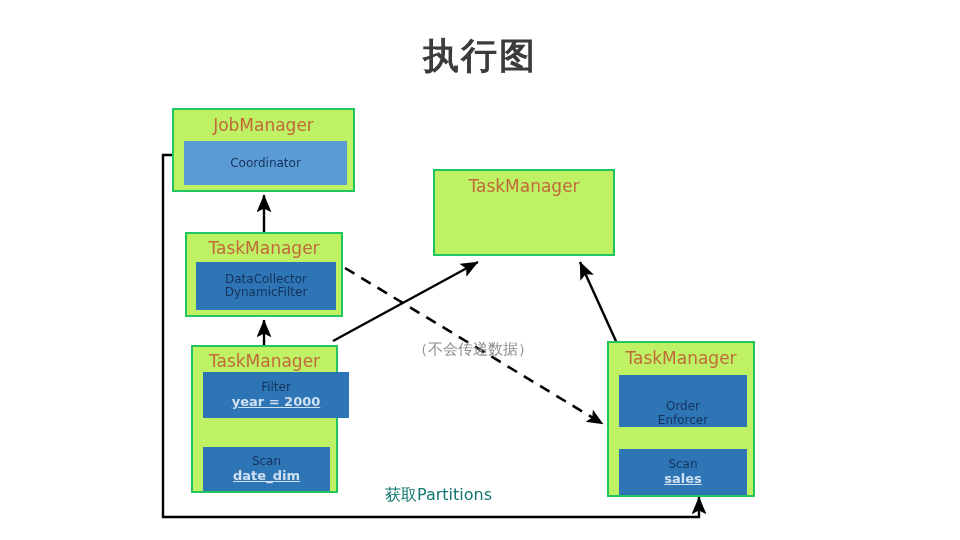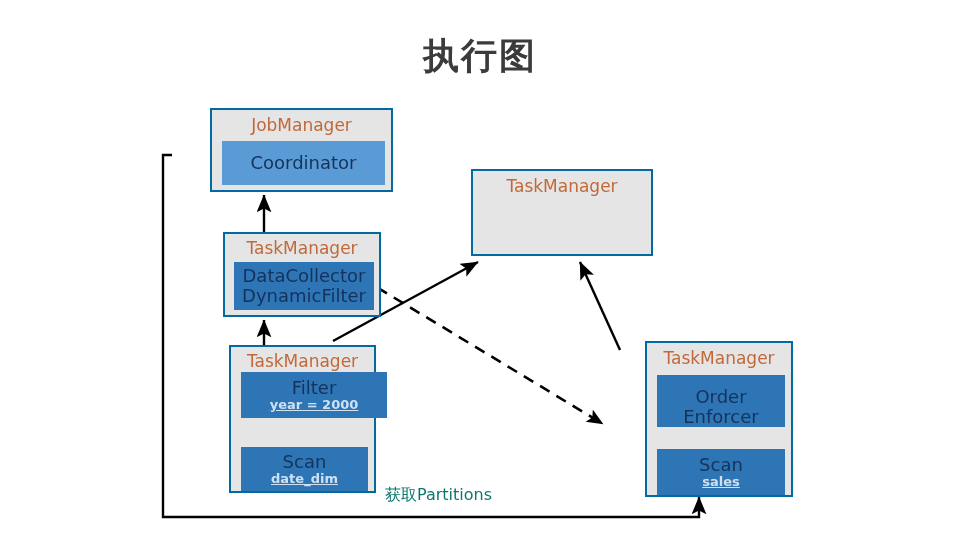--- a/index.html
+++ b/index.html
@@ -25,24 +25,23 @@
     text-align: center;
     font-size: 36px;
     font-weight: bold;
     color: #3b3b3b;
     letter-spacing: 2px;
   }
 
   
   .container-box {
     position: absolute;
-    border: 2px solid #0369a1;
-    background: #e5e5e5;
+    border: 2px solid #22c55e;
+    background: #bef264;
     box-sizing: border-box;
-    margin-left: 38px;
   }
   .container-title {
     position: absolute;
     left: 0;
     width: 100%;
     text-align: center;
     font-size: 17px;
     color: #c1693a;
     white-space: nowrap;
   }
@@ -55,21 +54,21 @@
     flex-direction: column;
     align-items: center;
     justify-content: center;
     color: #15325c;
     line-height: 1.08;
   }
   .op-box.light { background: #5b9bd5; }
   .op-box.dark  { background: #2e75b6; }
 
   .op-title {
-    font-size: 18px;
+    font-size: 12px;
     color: #15325c;
     text-align: center;
     white-space: nowrap;
   }
   .op-title.two-line { line-height: 1.12; }
   .op-sub {
     font-size: 13px;
     font-weight: bold;
     color: #e9f1f9;
     text-align: center;
@@ -187,15 +186,16 @@
     <div class="op-box dark" style="left:10px; top:32px; width:128px; height:52px;justify-content:flex-end;">
       <div class="op-title two-line">Order</div>
       <div class="op-title two-line">Enforcer</div>
     </div>
     <div class="op-box dark" style="left:10px; top:106px; width:128px; height:46px;">
       <div class="op-title">Scan</div>
       <div class="op-sub dim">sales</div>
     </div>
   </div>
 
+  <div class="annot" id="annot-no-data">（不会传递数据）</div>
   <div class="annot" id="annot-partitions">获取Partitions</div>
 
 </div>
 
 </body></html>

